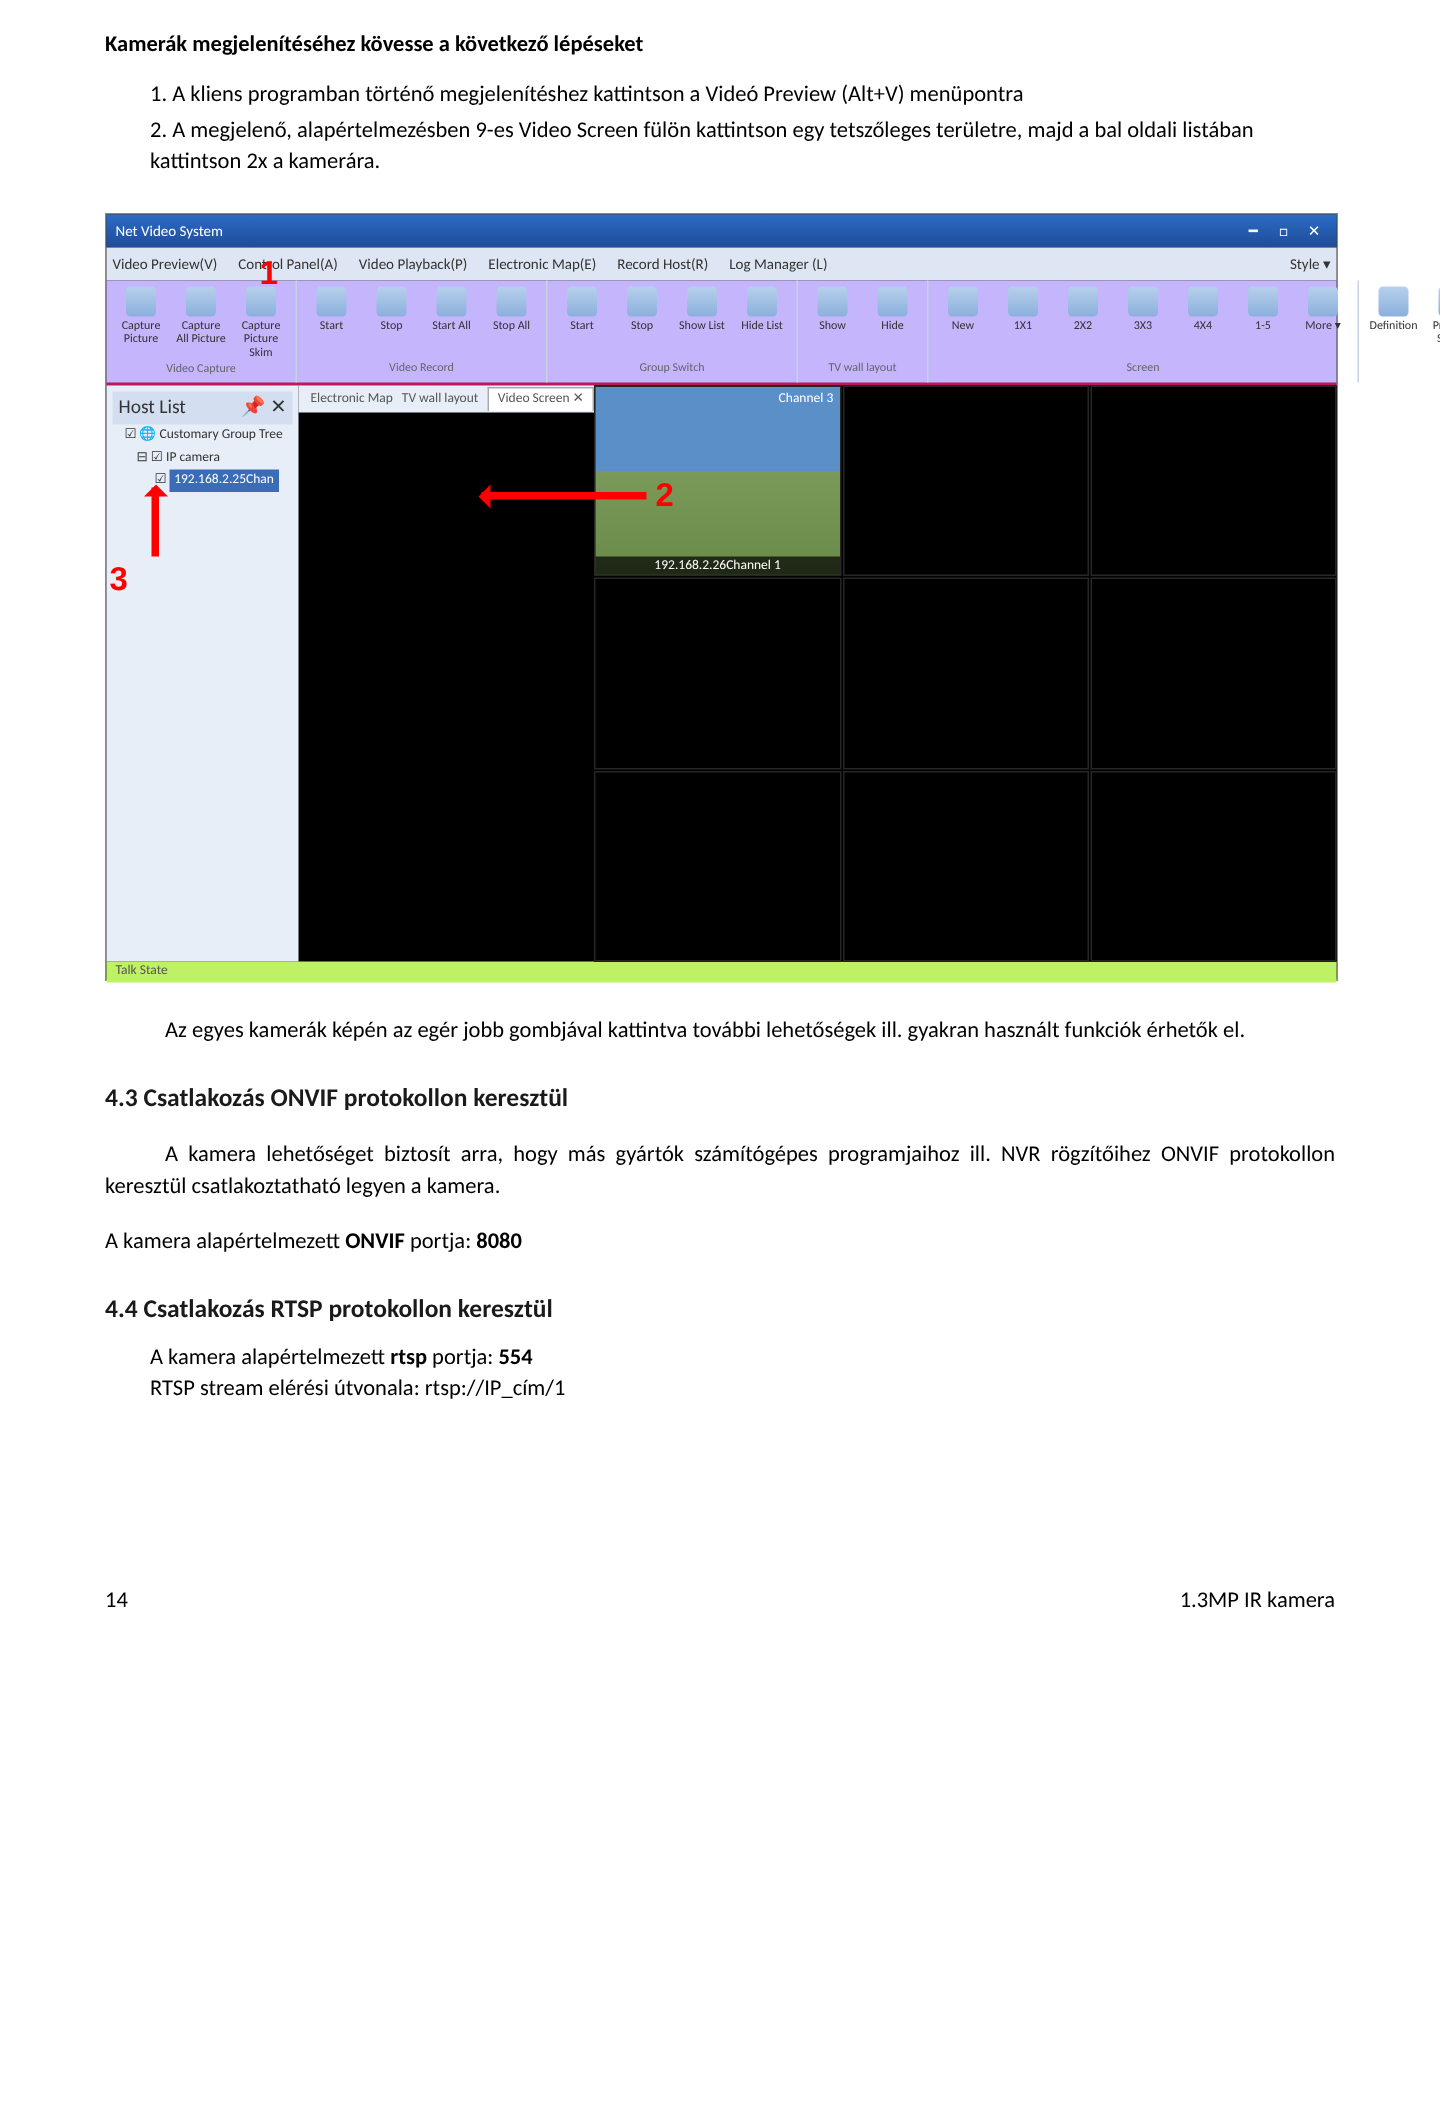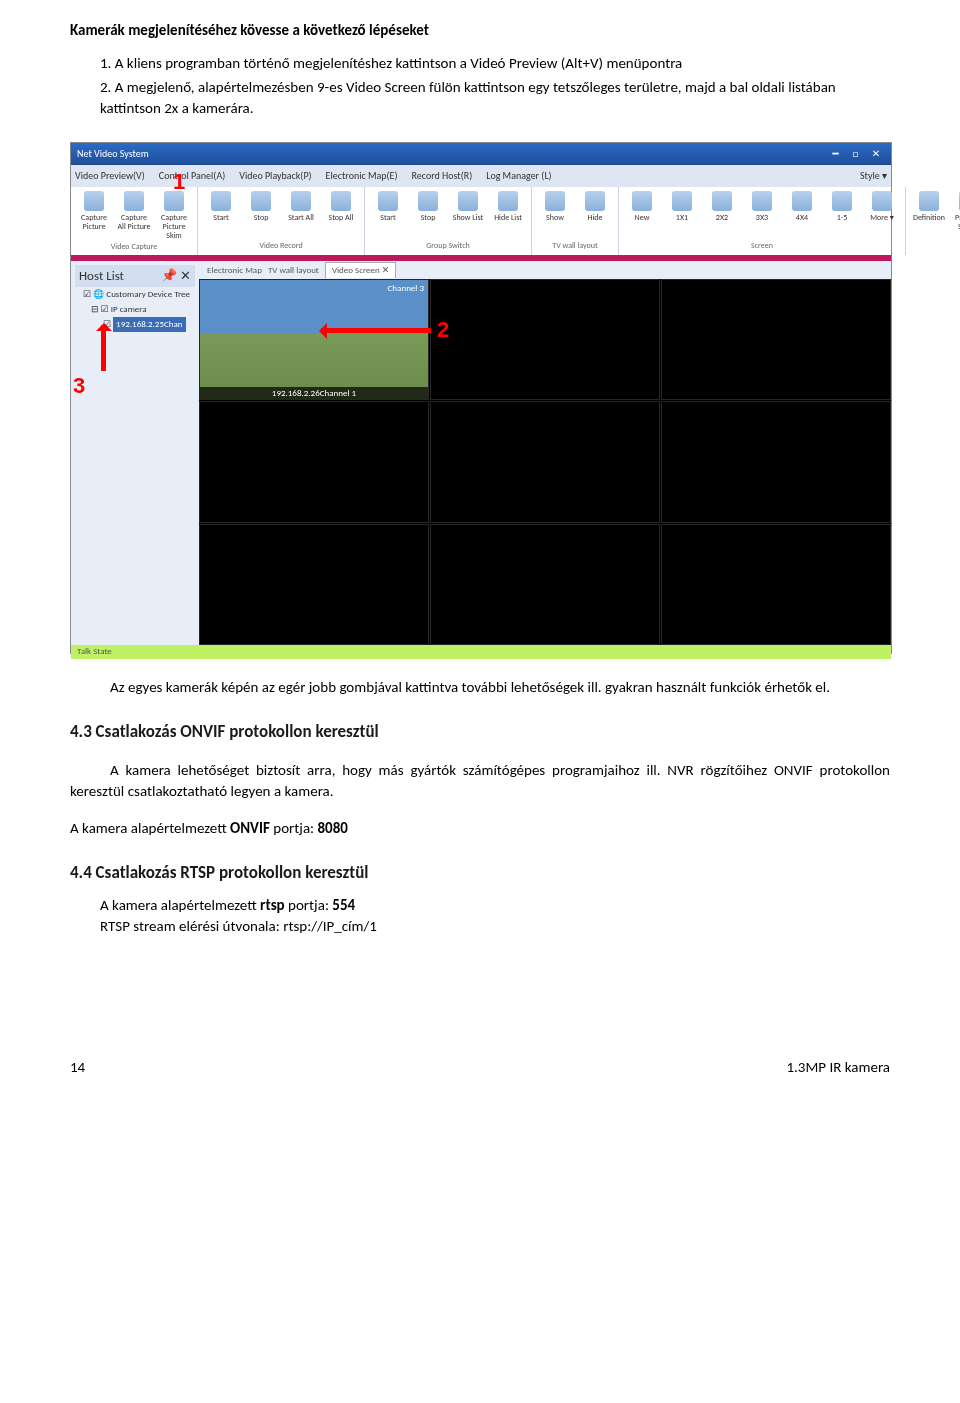--- a/index.html
+++ b/index.html
@@ -46,25 +46,25 @@
     background: #dde6f2;
     font-size: 10px;
     color: #333;
     padding: 2px 4px;
     display: flex;
     gap: 14px;
     align-items: center;
   }
   .ribbon {
     height: 68px;
-    background: #ffffff;
+    background: #c4b5fd;
     display: flex;
     font-size: 9px;
     color: #333;
-    border-bottom: 6px solid #be185d;
+    border-bottom: 2px solid #be185d;
   }
   .ribbon-group {
     border-right: 1px solid #c8d2e2;
     padding: 4px 6px;
     text-align: center;
     display: flex;
     flex-direction: column;
     justify-content: space-between;
   }
   .ribbon-buttons {
@@ -129,21 +129,21 @@
   .tab { color: #555; }
   .tab.active {
     background: #fff;
     padding: 1px 6px;
     border: 1px solid #aaa;
     border-bottom: none;
   }
   .video-area {
     flex: 1;
     display: flex;
-    flex-direction: column;
+    flex-direction: row;
   }
   .video-grid {
     flex: 1;
     background: #000;
     display: grid;
     grid-template-columns: repeat(3,1fr);
     grid-template-rows: repeat(3,1fr);
     gap: 1px;
   }
   .video-cell {
@@ -384,21 +384,21 @@
       </div>
 
     </div>
 
     <div class="content-row">
       <div class="host-panel">
         <div class="host-title">
           <span>Host List</span>
           <span style="float:right">📌 ✕</span>
         </div>
-        <div class="tree-item">☑ 🌐 <span>Customary Device Tree</span></div>
+        <div class="tree-item">☑ 🌐 <span>Customary Group Tree</span></div>
         <div class="tree-item" style="padding-left:16px">⊟ ☑ <span>IP camera</span></div>
         <div class="tree-item" style="padding-left:28px">☑ <span class="tree-ip">192.168.2.25Chan</span></div>
       </div>
 
       <div class="video-area">
         <div class="tabs-row">
           <span class="tab">Electronic Map</span>
           <span class="tab">TV wall layout</span>
           <span class="tab active">Video Screen ✕</span>
         </div>

